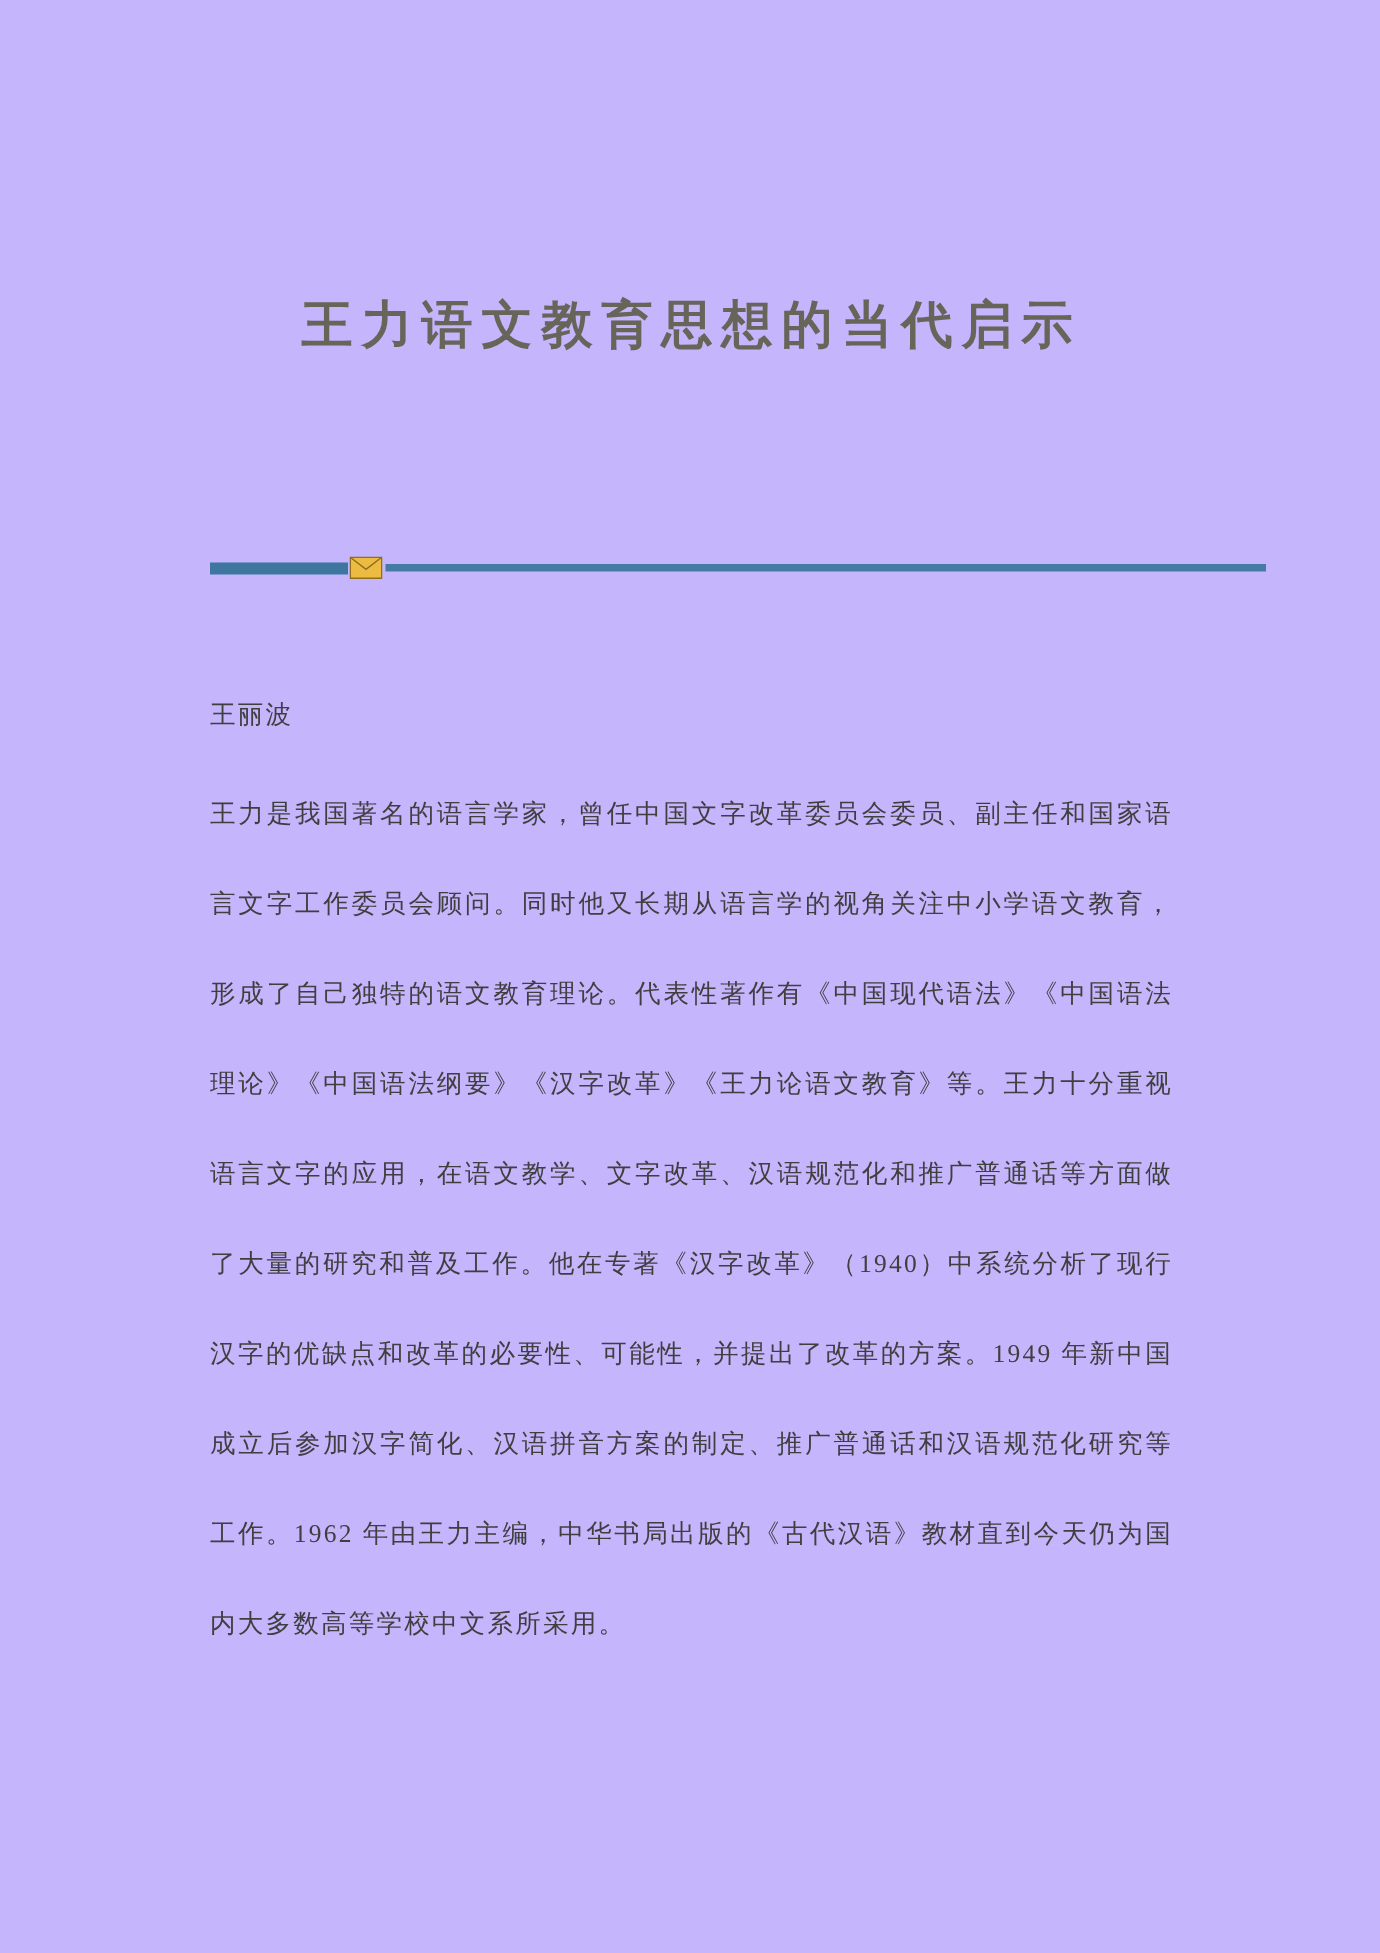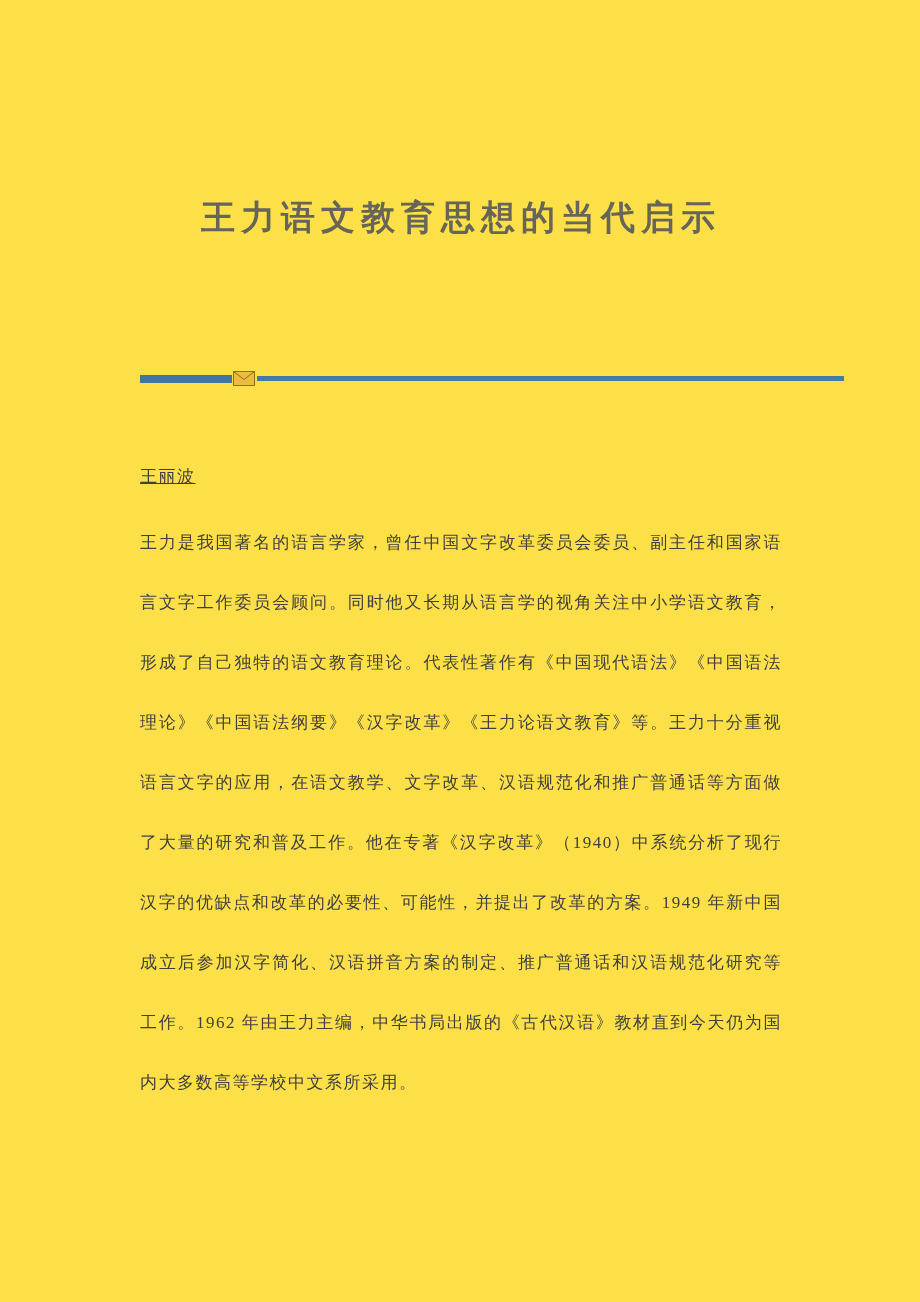--- a/index.html
+++ b/index.html
@@ -1,21 +1,21 @@
 <!DOCTYPE html>
 <html><head>
 <meta charset="utf-8">
 <style>
   * { margin: 0; padding: 0; box-sizing: border-box; }
   html, body { background: #e9e9e9; }
   .page {
     width: 920px;
     height: 1302px;
     margin: 0 auto;
-    background: #fde047;
+    background: #c4b5fd;
     font-family: "Liberation Serif", "DejaVu Serif", serif;
     position: relative;
     overflow: hidden;
   }
   .content {
     padding: 0 138px 0 140px;
   }
   .doc-title {
     margin-top: 198px;
     text-align: center;
@@ -79,20 +79,20 @@
 
     <div class="divider">
       <div class="bar" style="background: rgb(63, 118, 160);"></div>
       <svg class="icon" viewBox="0 0 22 15" aria-hidden="true">
         <rect x="0.5" y="0.5" width="21" height="14" stroke="#8f6f1c" fill="#ecbc42"></rect>
         <path d="M0.5 0.5 L11 8.5 L21.5 0.5" fill="none" stroke="#8f6f1c" stroke-width="1"></path>
       </svg>
       <div class="line" style="background: rgb(68, 122, 163);"></div>
     </div>
 
-    <div class="author" style="color: rgb(63, 63, 63); text-decoration: underline;">王丽波</div>
+    <div class="author" style="color: rgb(63, 63, 63);">王丽波</div>
 
     <div class="body-text">
       <p class="para" style="color: rgb(63, 63, 63);">王力是我国著名的语言学家，曾任中国文字改革委员会委员、副主任和国家语言文字工作委员会顾问。同时他又长期从语言学的视角关注中小学语文教育，形成了自己独特的语文教育理论。代表性著作有《中国现代语法》《中国语法理论》《中国语法纲要》《汉字改革》《王力论语文教育》等。王力十分重视语言文字的应用，在语文教学、文字改革、汉语规范化和推广普通话等方面做了大量的研究和普及工作。他在专著《汉字改革》（1940）中系统分析了现行汉字的优缺点和改革的必要性、可能性，并提出了改革的方案。1949 年新中国成立后参加汉字简化、汉语拼音方案的制定、推广普通话和汉语规范化研究等工作。1962 年由王力主编，中华书局出版的《古代汉语》教材直到今天仍为国内大多数高等学校中文系所采用。</p>
     </div>
 
   </div>
 </div>
 
 </body></html>

